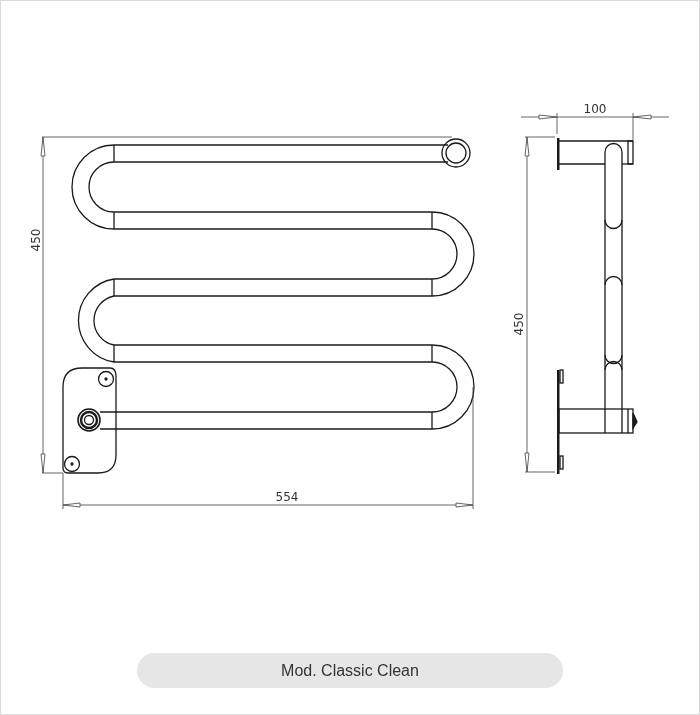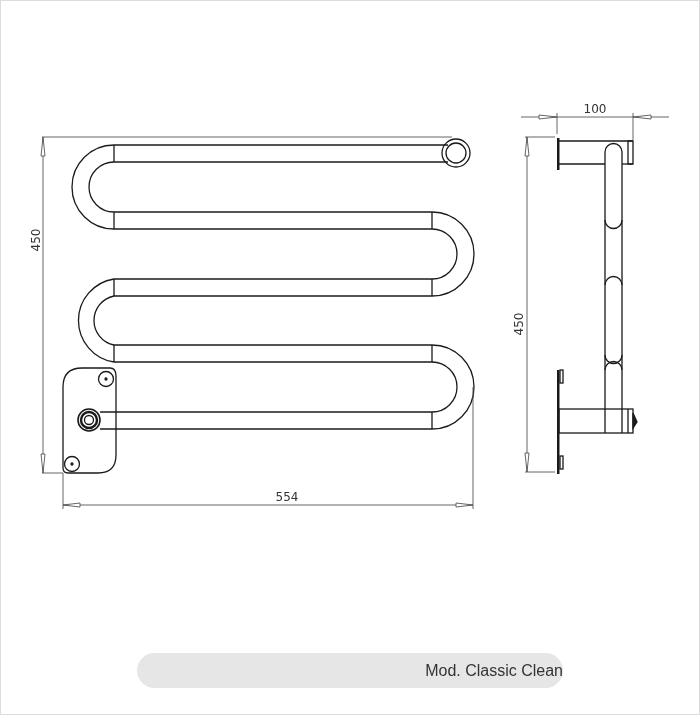--- a/index.html
+++ b/index.html
@@ -1,20 +1,20 @@
 <!DOCTYPE html>
 <html><head>
 <meta charset="utf-8">
 <style>
   html, body { margin: 0; padding: 0; background: #ffffff; }
   body { width: 700px; height: 715px; position: relative; overflow: hidden; font-family: "Liberation Sans", sans-serif; }
   .frame { position: absolute; left: 0; top: 0; width: 698px; height: 713px; border: 1px solid #dcdcdc; box-sizing: content-box; }
   svg.drawing { position: absolute; left: 0; top: 0; }
   .dimtext { font-family: "DejaVu Sans", sans-serif; font-size: 12px; fill: #333; }
-  .caption-pill { position: absolute; left: 137px; top: 653px; width: 426px; height: 35px; border-radius: 18px; background: #e6e6e6; display: flex; align-items: center; justify-content: flex-end; }
+  .caption-pill { position: absolute; left: 137px; top: 653px; width: 426px; height: 35px; border-radius: 18px; background: #e6e6e6; display: flex; align-items: center; justify-content: center; }
   .caption-text { font-family: "Liberation Sans", sans-serif; font-size: 16px; color: #333; }
 </style>
 </head>
 <body>
 
 <div class="frame"></div>
 
 <svg class="drawing" width="700" height="715" viewBox="0 0 700 715">
   <g fill="none" stroke="#1a1a1a" stroke-width="1.3">
 

